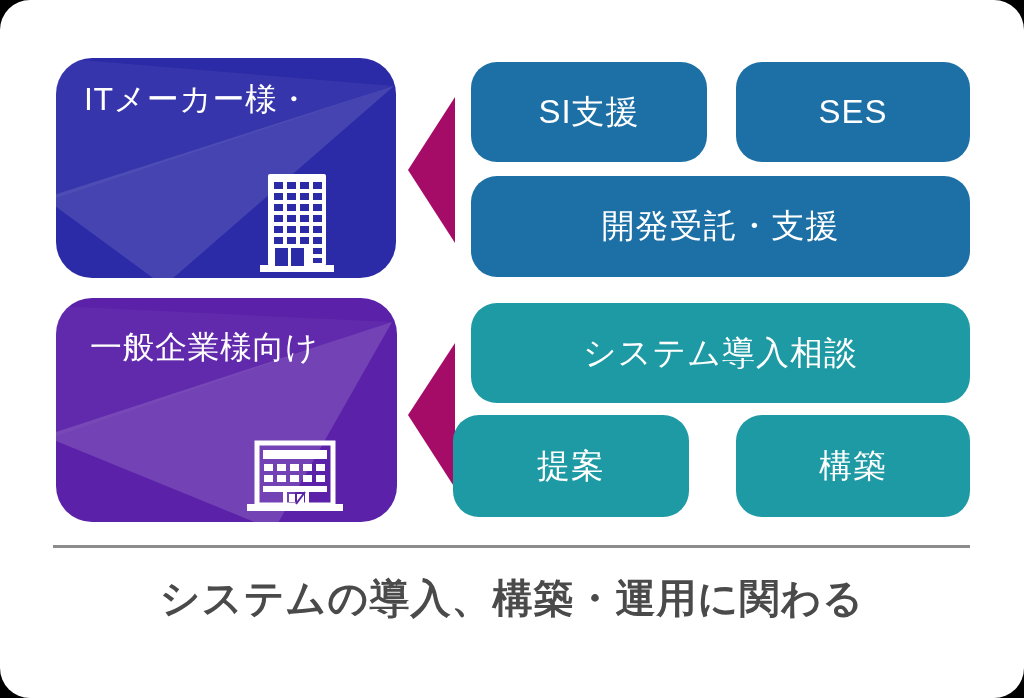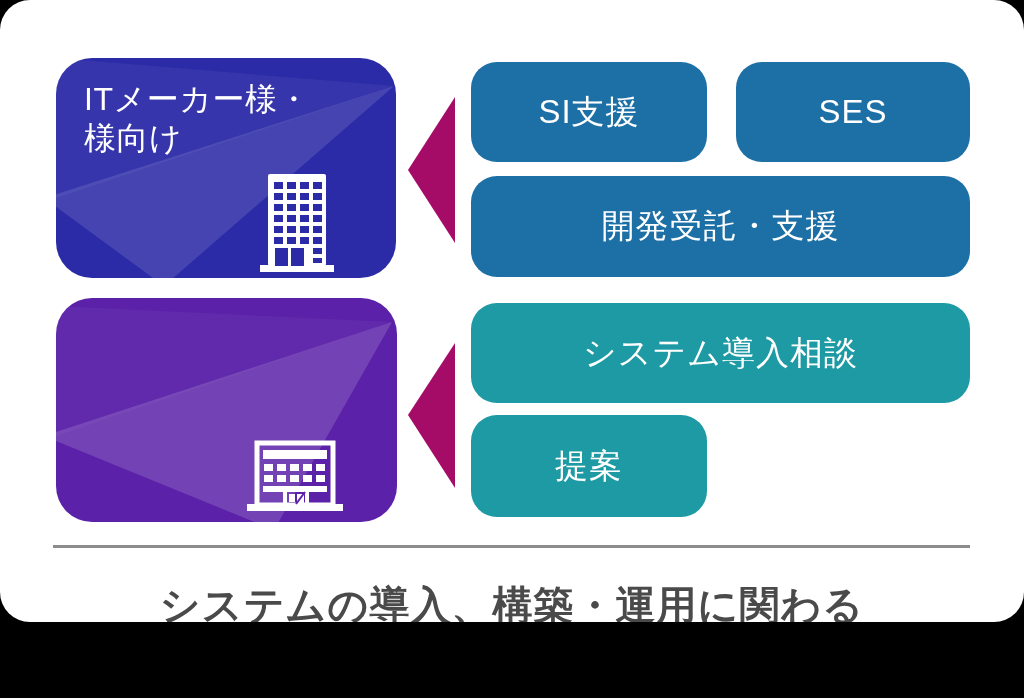--- a/index.html
+++ b/index.html
@@ -2,21 +2,21 @@
 <html style="--outside-bg: #000000; --card-bg: #FFFFFF; --it-box: #2C2BA7; --general-box: #5B21A8; --it-button: #1D70A6; --general-button: #1E9AA4; --arrow: #A50C67; --divider: #8C8C8C; --caption-text: #4A4A4A; --box-text: #FFFFFF;"><head>
 <meta charset="utf-8">
 <style>
   html, body { margin: 0; padding: 0; }
   body {
     width: 1024px; height: 698px;
     background: var(--outside-bg, #000000);
     font-family: "Liberation Sans", "DejaVu Sans", sans-serif;
     overflow: hidden;
   }
-  .stage { position: relative; width: 1024px; height: 622px; background: var(--outside-bg, #000000); }
+  .stage { position: relative; width: 1024px; height: 698px; background: var(--outside-bg, #000000); }
   .card {
     position: absolute; inset: 0;
     background: var(--card-bg, #ffffff);
     border-radius: 30px;
     overflow: hidden;
   }
 
   
   .box { position: absolute; overflow: hidden; border-radius: 36px; }
   .it-box   { left: 56px;  top: 58px;  width: 340px; height: 220px; background: var(--it-box, #2C2BA7); color: var(--it-box, #2C2BA7); }
@@ -43,51 +43,49 @@
     position: absolute; border-radius: 26px;
     display: flex; align-items: center; justify-content: center;
     color: #ffffff; font-size: 33px; letter-spacing: 1px;
   }
   .btn-it  { background: var(--it-button, #1D70A6); }
   .btn-gen { background: var(--general-button, #1E9AA4); }
   .btn-si       { left: 471px; top: 62px;  width: 236px; height: 100px; }
   .btn-ses      { left: 736px; top: 62px;  width: 234px; height: 100px; }
   .btn-dev      { left: 471px; top: 176px; width: 499px; height: 101px; }
   .btn-consult  { left: 471px; top: 303px; width: 499px; height: 100px; }
-  .btn-teian    { left: 471px; top: 415px; width: 236px; height: 102px; }
+  .btn-teian    { left: 453px; top: 415px; width: 236px; height: 102px; }
   .btn-kochiku  { left: 736px; top: 415px; width: 234px; height: 102px; }
 
   
   .divider {
     position: absolute; left: 53px; top: 545px; width: 917px; height: 3px;
     background: var(--divider, #8C8C8C);
   }
   .caption {
     position: absolute; left: 0; top: 573px; width: 1024px;
     text-align: center; color: var(--caption-text, #4A4A4A);
     font-size: 40px; line-height: 51px; font-weight: 800;
     letter-spacing: 1px;
-    margin-top: 7px;
   }
   .caption span { display: block; }
 </style>
 </head>
 <body>
 
 <div class="stage">
   <div class="card">
 
     <div class="box it-box">
       <svg class="wedge" viewBox="0 0 340 220" preserveAspectRatio="none">
         <polygon points="0,0 338,28 0,140" fill="#ffffff" opacity="0.05"></polygon>
         <polygon points="338,28 -12,140 108,228" fill="#ffffff" opacity="0.12"></polygon>
       </svg>
       <div class="box-title">
         <span>ITメーカー様・</span>
-        <span>様向け</span>
       </div>
       <svg class="office-icon" viewBox="0 0 74 100">
         <rect x="0" y="93" width="74" height="7" fill="#ffffff"></rect>
         <rect x="8" y="2" width="58" height="92" rx="2" fill="#ffffff"></rect>
         <g fill="currentColor">
           <rect x="14" y="10" width="9" height="7"></rect>
             <rect x="27" y="10" width="9" height="7"></rect>
             <rect x="40" y="10" width="9" height="7"></rect>
             <rect x="53" y="10" width="9" height="7"></rect>
           <rect x="14" y="21" width="9" height="7"></rect>
@@ -116,20 +114,23 @@
             <rect x="53" y="86" width="9" height="5"></rect>
         </g>
       </svg>
     </div>
 
     <div class="box gen-box">
       <svg class="wedge" viewBox="0 0 341 224" preserveAspectRatio="none">
         <polygon points="0,8 336,24 0,138" fill="#ffffff" opacity="0.04"></polygon>
         <polygon points="336,24 -12,138 218,232" fill="#ffffff" opacity="0.15"></polygon>
       </svg>
+      <div class="box-title">
+        <span>一般企業様向け</span>
+      </div>
       <svg class="store-icon" viewBox="0 0 96 72">
         <rect x="0" y="65" width="96" height="7" fill="#ffffff"></rect>
         <rect x="10" y="4" width="76" height="62" fill="none" stroke="#ffffff" stroke-width="5"></rect>
         <rect x="16" y="11" width="64" height="9" fill="#ffffff"></rect>
         <g fill="#ffffff">
           <rect x="17" y="25" width="9" height="7"></rect>
             <rect x="30" y="25" width="9" height="7"></rect>
             <rect x="43" y="25" width="9" height="7"></rect>
             <rect x="56" y="25" width="9" height="7"></rect>
             <rect x="69" y="25" width="9" height="7"></rect>
@@ -153,20 +154,21 @@
     <svg class="arrow arrow-bottom" viewBox="0 0 47 145" preserveAspectRatio="none">
       <polygon points="47,0 0,72 47,145" fill="var(--arrow, #A50C67)"></polygon>
     </svg>
 
     <div class="btn btn-it btn-si">SI支援</div>
     <div class="btn btn-it btn-ses">SES</div>
     <div class="btn btn-gen btn-consult">システム導入相談</div>
 
     <div class="btn btn-it btn-dev">開発受託・支援</div>
     <div class="btn btn-gen btn-teian">提案</div>
+    <div class="btn btn-gen btn-kochiku">構築</div>
 
     <div class="divider"></div>
     <div class="caption">
       <span>システムの導入、構築・運用に関わる</span>
     </div>
 
   </div>
 </div>
 
 </body></html>

